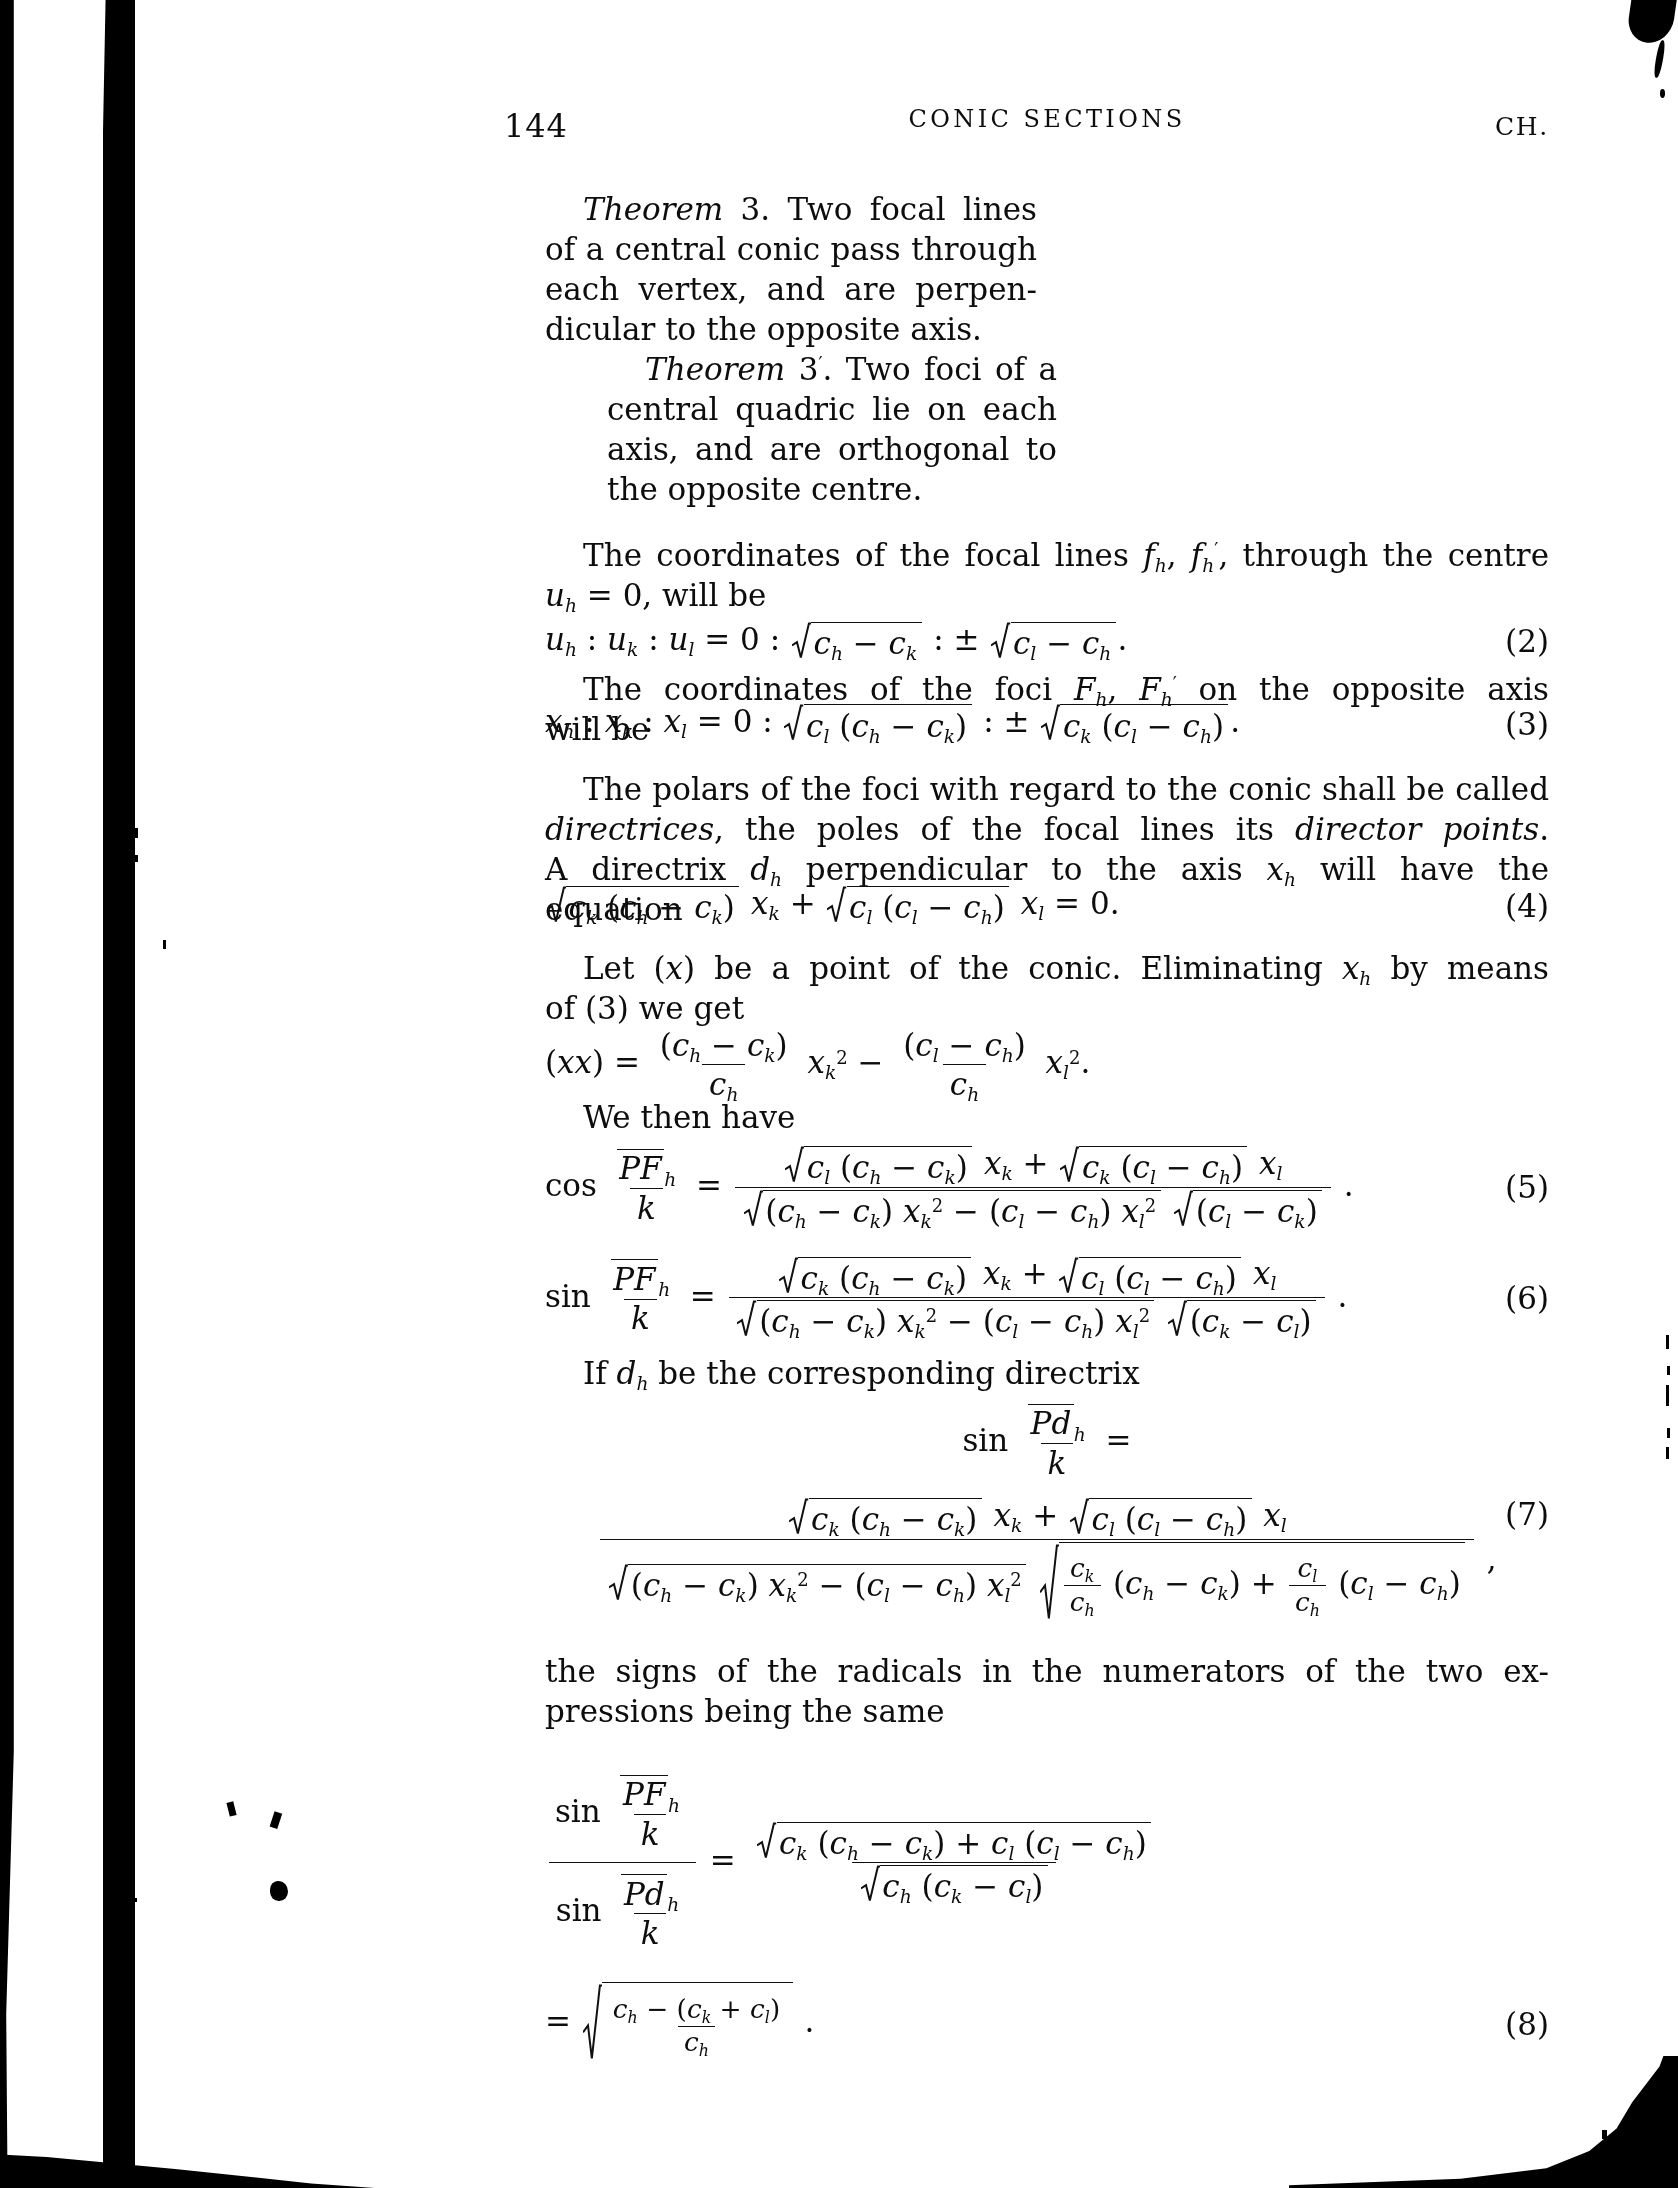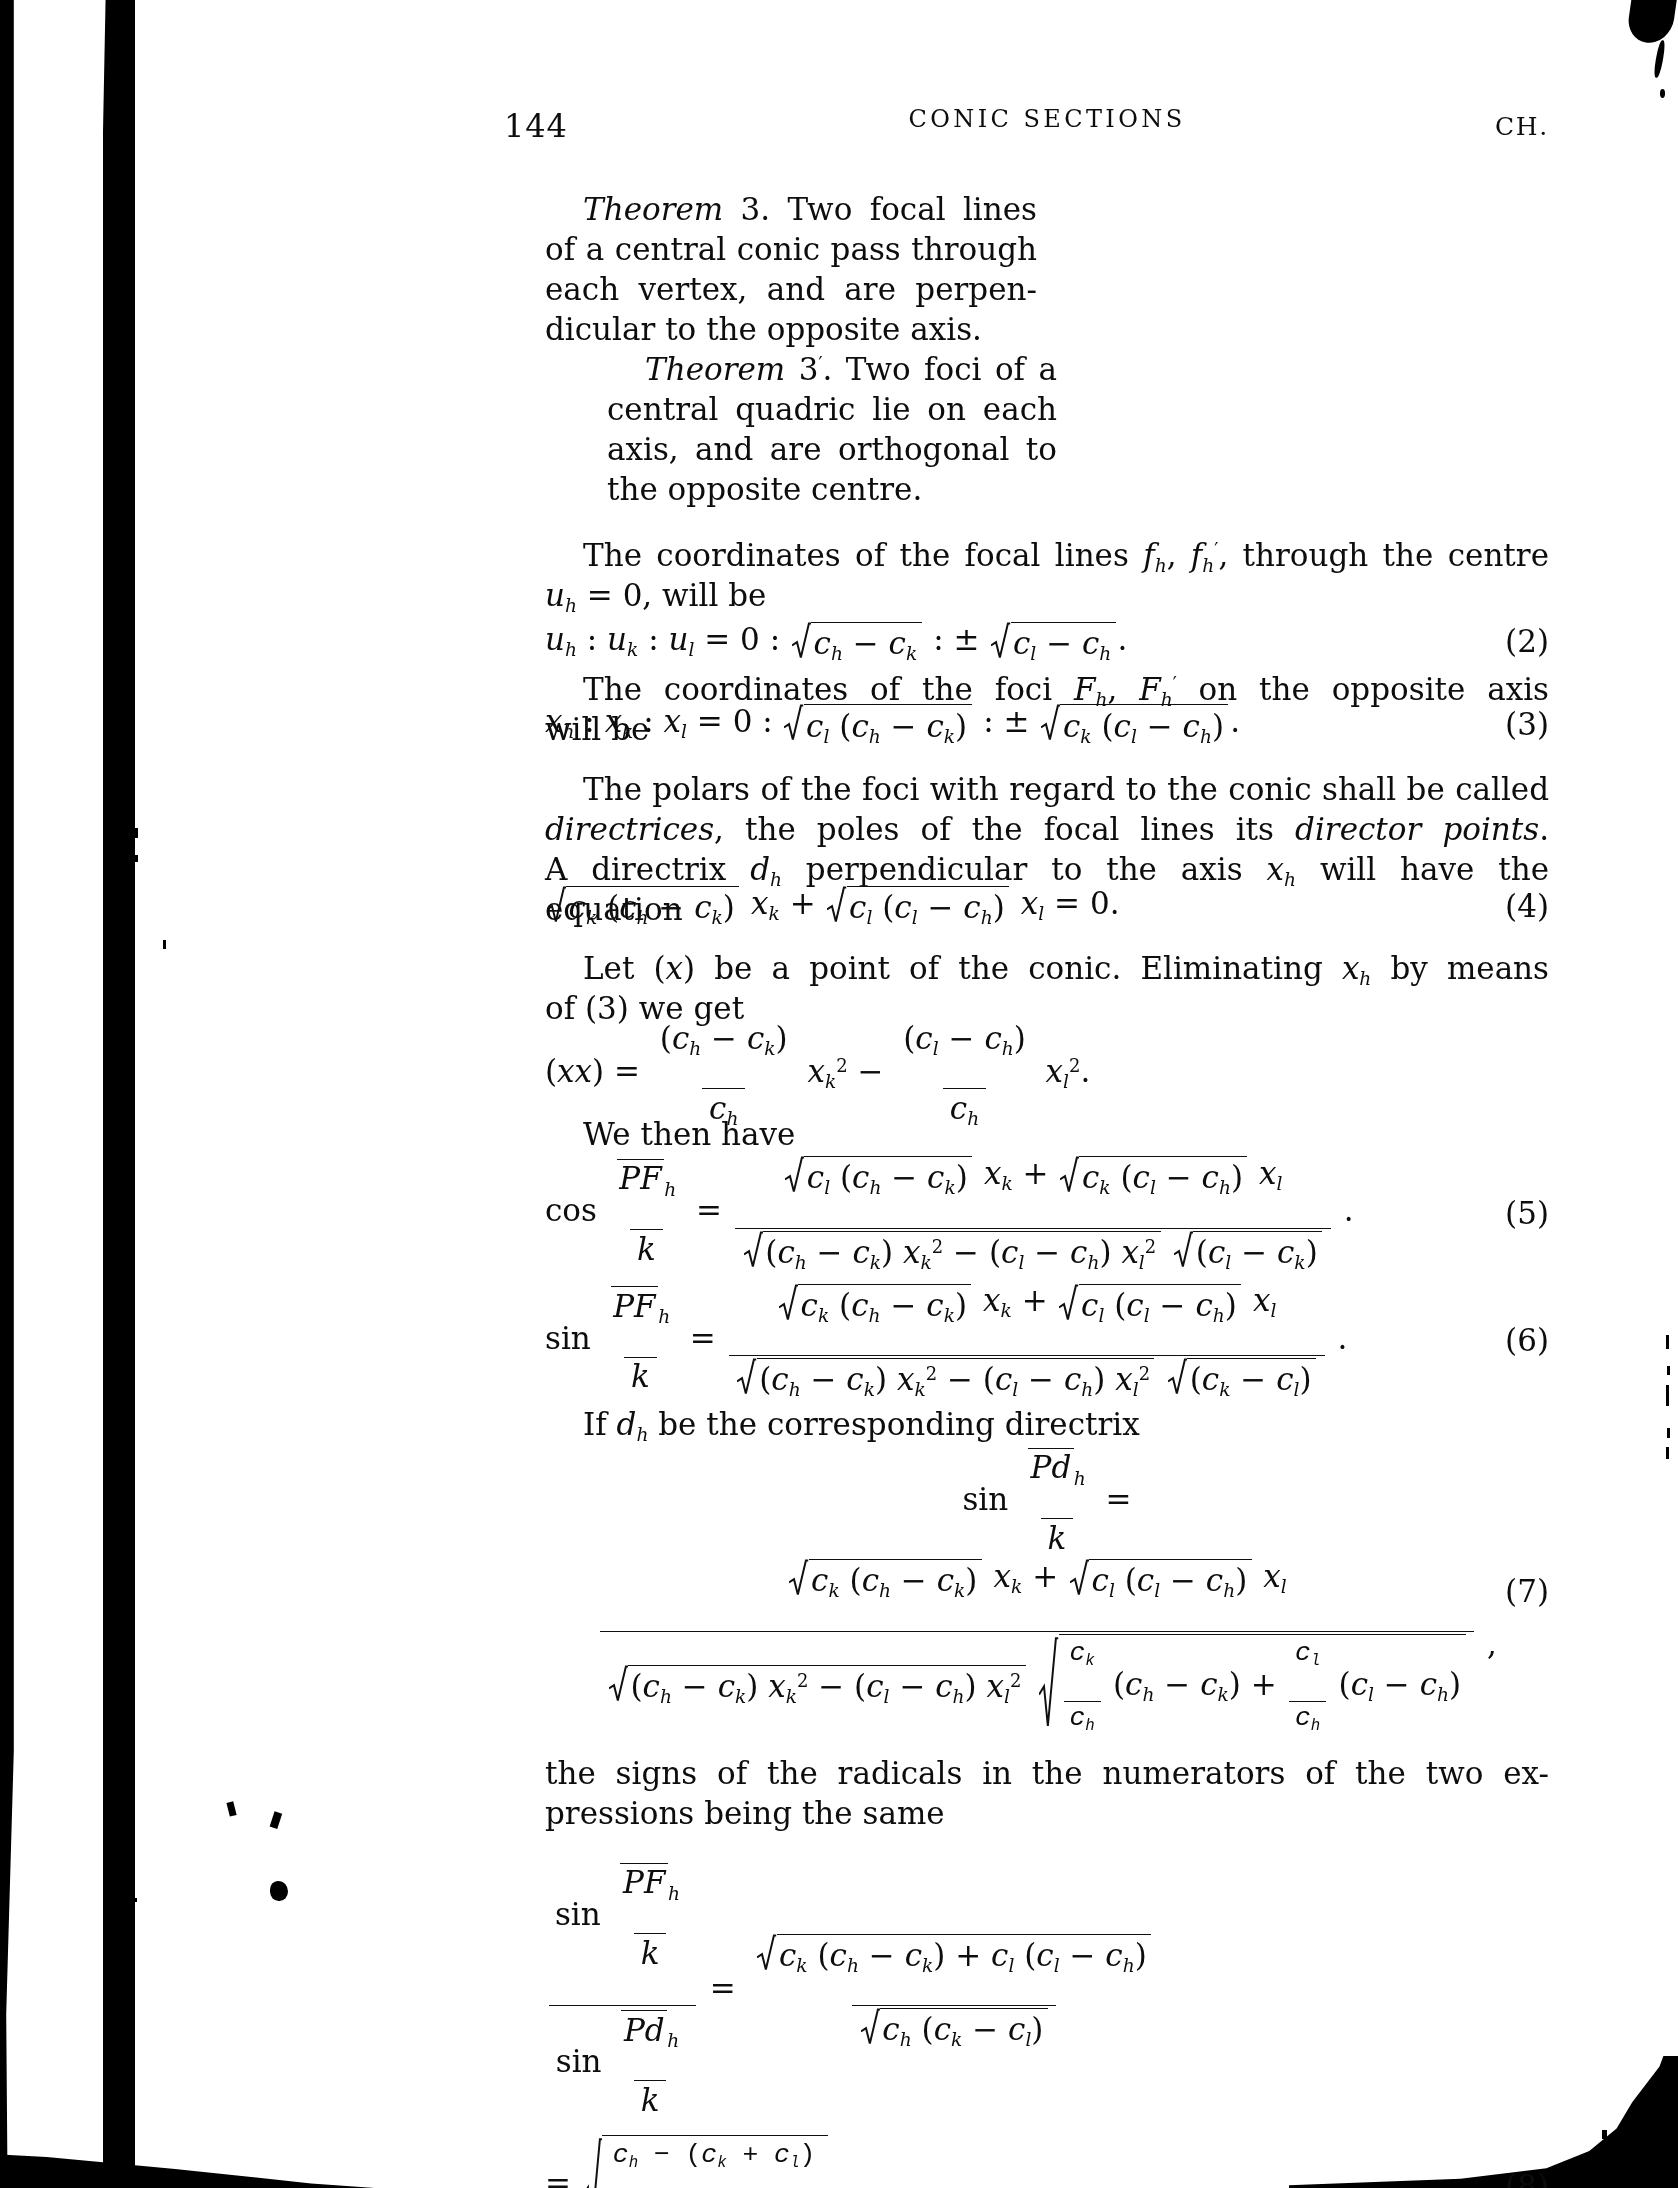--- a/index.html
+++ b/index.html
@@ -40,27 +40,27 @@
   .p-just{text-align:justify;text-align-last:justify;}
   .it{font-style:italic;}
   
   .eqrow{position:relative;display:flex;align-items:center;
     font-size:31px;line-height:1.12;}
   .eqbody{text-align:center;}
   .eqno{position:absolute;right:0;top:50%;transform:translateY(-50%);font-size:31px;}
   sub{font-size:.6em;vertical-align:-.32em;line-height:0;}
   sup{font-size:.58em;vertical-align:.55em;line-height:0;}
   .frac{display:inline-flex;flex-direction:column;align-items:center;vertical-align:middle;
-    margin:0 .1em;text-align:center;gap:31px;}
+    margin:7px .1em;text-align:center;}
   .frac>.num,.frac>.den{display:block;padding:.06em .22em;}
   .frac>.den{border-top:1.7px solid #101010;}
   .sqrt{position:relative;display:inline-block;vertical-align:middle;padding-left:.62em;margin:0 .06em;}
   .sqrt>svg{position:absolute;left:0;top:0;width:.62em;height:100%;}
   .rin{display:inline-block;border-top:1.7px solid #101010;padding:.1em .14em 0 .08em;line-height:1.1;}
-  .sqrt .frac{font-size:.85em;font-family:Liberation Mono, monospace;}
+  .sqrt .frac{font-size:.85em;}
   .ol{display:inline-block;border-top:1.7px solid #101010;padding:1.7px 2.6px 0 2.6px;}
   
   .m-p1{margin-top:26px;}
   .m-eq2{margin-top:6.9px;}
   .m-p2{margin-top:8.6px;}
   .m-eq3{margin-top:-45px;}
   .m-p3{margin-top:26px;}
   .m-eq4{margin-top:-43px;}
   .m-p4{margin-top:22.4px;}
   .m-eqxx{margin-top:-8.6px;}

